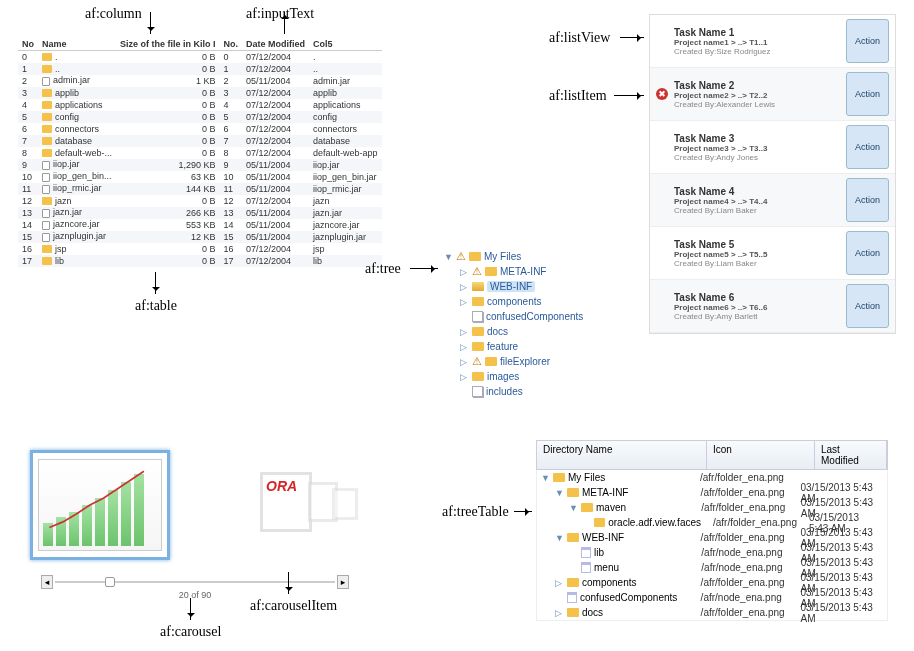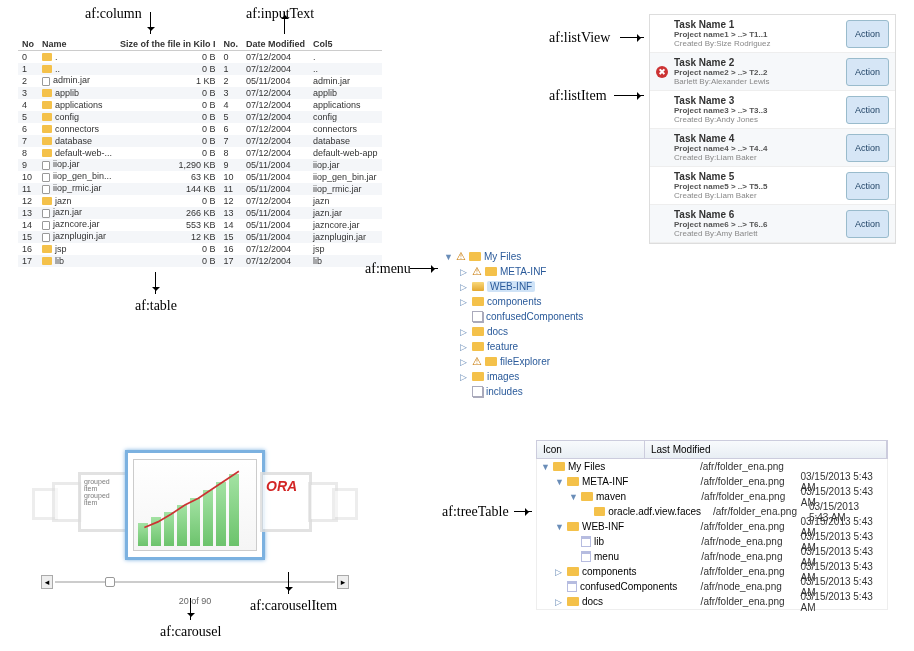--- a/index.html
+++ b/index.html
@@ -24,58 +24,58 @@
 .arrow-right::after { content: ''; position: absolute; right: -1px; top: -3px; border: 4px solid transparent; border-left-color: #000; }
 
 
 .listview-section { position: absolute; top: 14px; left: 649px; width: 247px; border: 1px solid #ddd; }
 .list-item { background: #fff; border-bottom: 1px solid #eee; padding: 4px 6px; display: flex; align-items: center; gap: 6px; }
 .list-item.even { background: #f6f8fa; }
 .list-body { flex: 1; }
 .list-title { font-size: 10px; font-weight: bold; color: #333; }
 .list-sub { font-size: 8px; font-weight: bold; color: #555; }
 .list-meta { font-size: 8px; color: #888; }
-.action-btn { background: #d6e6f6; border: 1px solid #9bc; border-radius: 3px; font-size: 9px; padding: 8px 8px; color: #246; }
+.action-btn { background: #d6e6f6; border: 1px solid #9bc; border-radius: 3px; font-size: 9px; padding: 16px 8px; color: #246; }
 .err-icon { width: 12px; height: 12px; border-radius: 50%; background: #c33; color: #fff; font-size: 9px; line-height: 12px; text-align: center; }
 
 
 .tree-section { position: absolute; top: 249px; left: 444px; font-size: 10px; }
 .tree-node { display: flex; align-items: center; gap: 3px; height: 15px; }
 .tree-indent0 { padding-left: 0px; }
 .tree-indent1 { padding-left: 16px; }
 .expander { width: 9px; height: 9px; color: #6a8db8; font-size: 9px; }
 .folder-icon { width: 12px; height: 9px; background: #f4c14a; border-radius: 1px; }
 .folder-open { background: linear-gradient(#f9d87a,#e3a830); }
 .pile-icon { width: 11px; height: 11px; background: #fff; border: 1px solid #aab; box-shadow: 1px 1px 0 #aab; }
 .warn-icon { width: 10px; height: 10px; display: inline-flex; align-items: center; justify-content: center; color: #c77700; font-size: 11px; }
 .tree-link { color: #2a5a9a; }
 .tree-sel { background: #cfe3f7; padding: 0 3px; border-radius: 2px; }
 
 
 .carousel-section { position: absolute; top: 440px; left: 30px; width: 330px; }
-.carousel-row { position: relative; height: 130px; display: flex; align-items: center; justify-content: center; }
+.carousel-row { position: relative; height: 130px; display: flex; align-items: center; justify-content: flex-start; }
 .caro-thumb { position: absolute; border: 3px solid #ddd; background: #fff; padding: 3px; }
 .caro-thumb.t0 { left: 2px; top: 48px; width: 26px; height: 32px; opacity: .5; }
 .caro-thumb.t1 { left: 22px; top: 42px; width: 30px; height: 40px; opacity: .6; }
 .caro-thumb.t2 { left: 48px; top: 32px; width: 52px; height: 60px; opacity: .85; font-size: 7px; color: #666; }
 .caro-thumb.main { position: relative; border: 3px solid #7bb1e0; width: 140px; height: 110px; box-shadow: 0 0 4px #7bb1e0; display: flex; align-items: center; justify-content: center; }
 .caro-thumb.t3 { right: 48px; top: 32px; width: 52px; height: 60px; opacity: .85; font-size: 14px; font-weight: bold; color: #c00; font-style: italic; }
 .caro-thumb.t4 { right: 22px; top: 42px; width: 30px; height: 40px; opacity: .6; }
 .caro-thumb.t5 { right: 2px; top: 48px; width: 26px; height: 32px; opacity: .5; }
 .chart-mini { width: 124px; height: 92px; border: 1px solid #ccc; display: flex; align-items: flex-end; gap: 3px; padding: 4px; position: relative; background: linear-gradient(#fff,#f5f5f5); }
 .chart-mini .bar { width: 10px; background: linear-gradient(#a3e2a3,#6cc36c); }
 .chart-mini .b1{height:28%} .chart-mini .b2{height:35%} .chart-mini .b3{height:42%} .chart-mini .b4{height:50%} .chart-mini .b5{height:58%} .chart-mini .b6{height:68%} .chart-mini .b7{height:78%} .chart-mini .b8{height:88%}
 .chart-mini svg { position: absolute; top:0; left:0; width:100%; height:100%; }
 .caro-caption { text-align: center; font-size: 10px; font-weight: bold; color: #555; margin-top: 4px; }
 .caro-slider { position: relative; margin: 6px auto 0; width: 280px; height: 12px; }
 .caro-slider .track { position: absolute; top: 5px; left: 0; right: 0; height: 2px; background: #ccc; }
 .caro-slider .nub { position: absolute; left: 50px; top: 1px; width: 10px; height: 10px; background: #fff; border: 1px solid #999; border-radius: 2px; }
 .caro-slider .larr, .caro-slider .rarr { position: absolute; top: -1px; width: 12px; height: 14px; background: #eee; border: 1px solid #aaa; font-size: 9px; text-align: center; line-height: 12px; }
 .caro-slider .larr { left: -14px; } .caro-slider .rarr { right: -14px; }
-.caro-count { text-align: center; font-size: 9px; color: #666; margin-top: 8px; }
+.caro-count { text-align: center; font-size: 9px; color: #666; margin-top: 2px; }
 
 
 .treetable-section { position: absolute; top: 440px; left: 536px; width: 352px; font-size: 10px; }
 .tt-header { background: linear-gradient(#f8fafc,#e8eef4); display: flex; border: 1px solid #ccd; }
 .tt-header > div { padding: 3px 6px; border-right: 1px solid #ccd; }
 .tt-body { border: 1px solid #eee; border-top: none; }
 .tt-row { display: flex; height: 15px; align-items: center; }
 .tt-row > div { padding: 0 6px; }
 .tt-c1 { width: 170px; display: flex; align-items: center; gap: 3px; }
 .tt-c2 { width: 108px; color: #333; }
@@ -266,21 +266,21 @@
         <div class="list-sub">Project name1 &gt; ..&gt; T1..1</div>
         <div class="list-meta">Created By:Size Rodriguez</div>
       </div>
       <button class="action-btn">Action</button>
     </div>
     <div class="list-item even">
       <span class="err-icon">✖</span>
       <div class="list-body">
         <div class="list-title">Task Name 2</div>
         <div class="list-sub">Project name2 &gt; ..&gt; T2..2</div>
-        <div class="list-meta">Barlett By:Alexander Lewis</div>
+        <div class="list-meta">Created By:Alexander Lewis</div>
       </div>
       <button class="action-btn">Action</button>
     </div>
     <div class="list-item">
       <span style="width:12px"></span>
       <div class="list-body">
         <div class="list-title">Task Name 3</div>
         <div class="list-sub">Project name3 &gt; ..&gt; T3..3</div>
         <div class="list-meta">Created By:Andy Jones</div>
       </div>
@@ -308,21 +308,21 @@
       <span style="width:12px"></span>
       <div class="list-body">
         <div class="list-title">Task Name 6</div>
         <div class="list-sub">Project name6 &gt; ..&gt; T6..6</div>
         <div class="list-meta">Created By:Amy Barlett</div>
       </div>
       <button class="action-btn">Action</button>
     </div>
   </div>
 
-<div class="lbl" style="top:261px;left:365px">af:menu</div>
+<div class="lbl" style="top:261px;left:365px">af:tree</div>
 <div class="arrow-right" style="top:268px;left:410px;width:28px"></div>
 <div class="tree-section" id="tree-body">
     <div class="tree-node tree-indent0">
       <span class="expander">▼</span>
       <span class="warn-icon">⚠</span>
       <span class="folder-icon"></span>
       <span class="tree-link">My Files</span>
     </div>
     <div class="tree-node tree-indent1">
       <span class="expander">▷</span>
@@ -410,20 +410,21 @@
 </div>
 <div class="arrow-down" style="top:598px;left:190px"></div>
 <div class="lbl" style="top:624px;left:160px">af:carousel</div>
 <div class="arrow-down" style="top:572px;left:288px"></div>
 <div class="lbl" style="top:598px;left:250px">af:carouselItem</div>
 
 <div class="lbl" style="top:504px;left:442px">af:treeTable</div>
 <div class="arrow-right" style="top:511px;left:514px;width:18px"></div>
 <div class="treetable-section">
   <div class="tt-header">
+    <div style="width:170px">Directory Name</div>
     <div style="width:108px">Icon</div>
     <div style="flex:1">Last Modified</div>
   </div>
   <div class="tt-body" id="tt-body">
       <div class="tt-row">
         <div class="tt-c1 tt-i0">
           <span class="expander">▼</span>
           <span class="folder-icon"></span>
           <span>My Files</span>
         </div>

